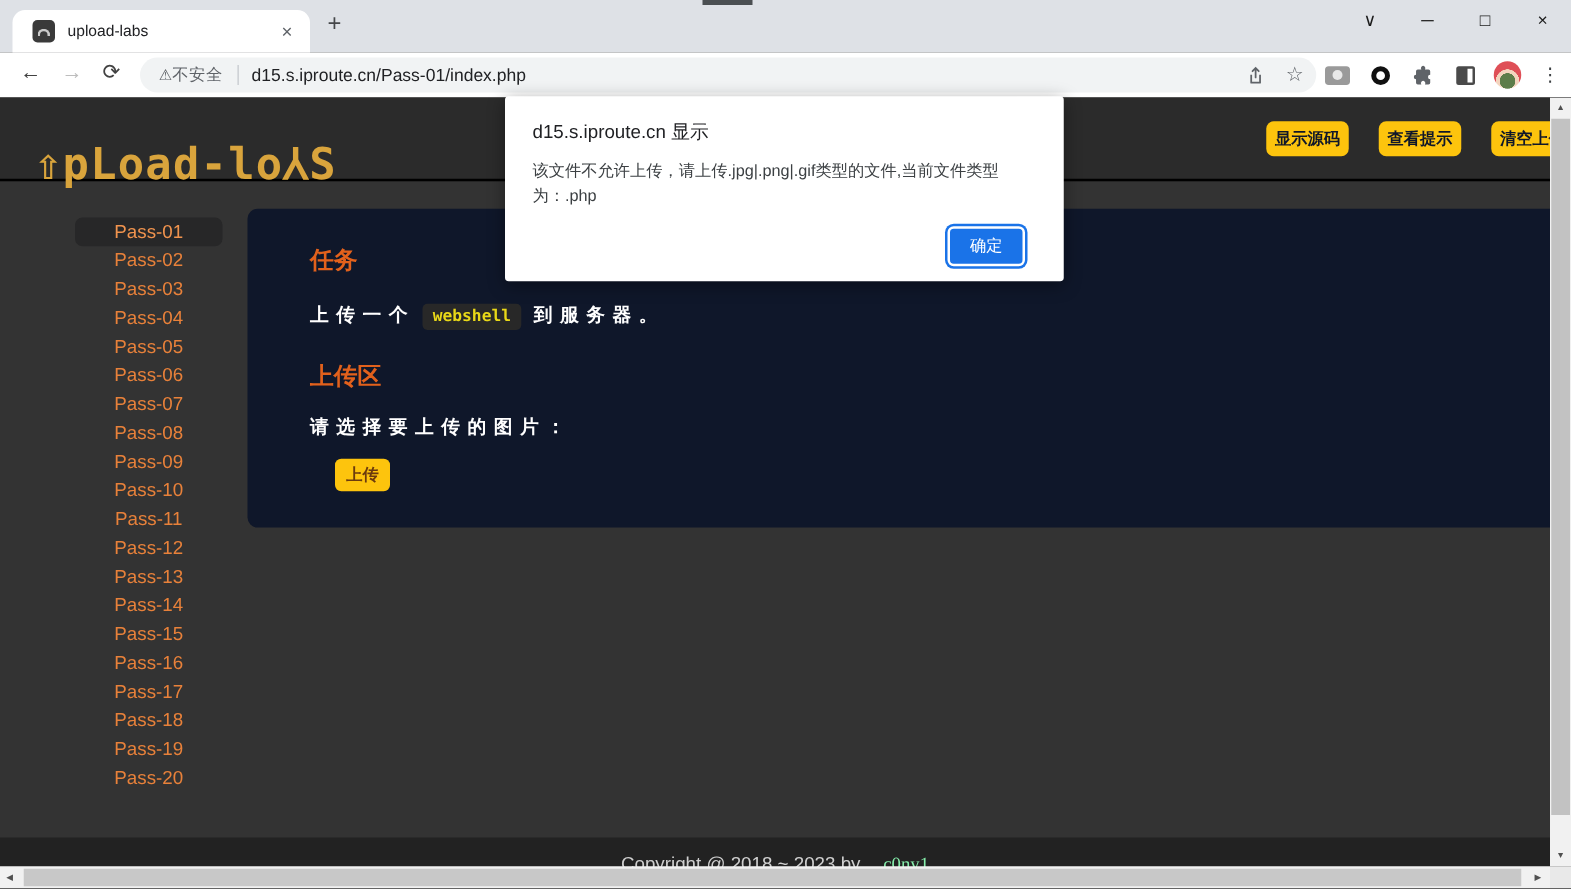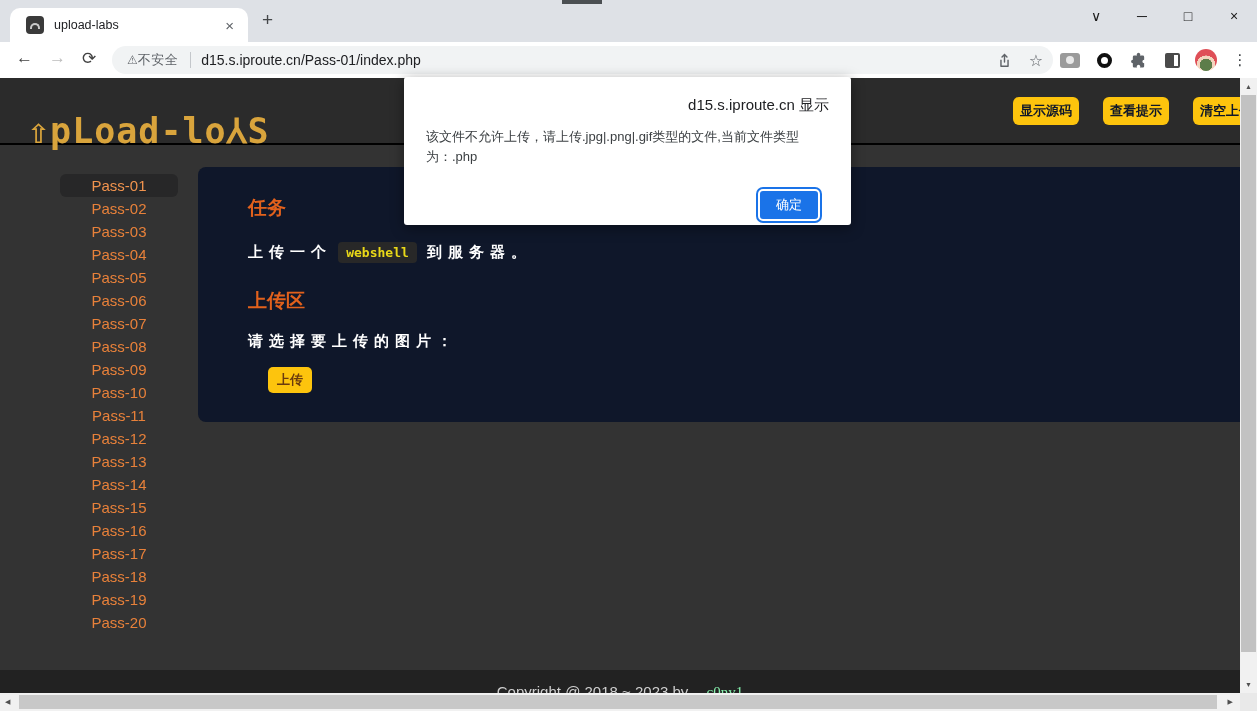--- a/index.html
+++ b/index.html
@@ -72,24 +72,24 @@
   .vscroll { position:absolute; right:0; top:0; width:17px; height:615px; background:#f1f1f1; z-index:20; }
   .vthumb { position:absolute; left:1px; top:17px; width:15px; height:557px; background:#c2c2c2; }
   .varrow { position:absolute; left:0; width:17px; text-align:center; font-size:7px; color:#505050; }
   .hscroll { position:absolute; left:0; bottom:0; width:1240px; height:18px; background:#f1f1f1; z-index:20; }
   .hthumb { position:absolute; left:19px; top:2px; width:1198px; height:14px; background:#c8c8c8; }
   .harrow { position:absolute; top:5px; font-size:7px; color:#505050; }
   .scroll-corner { position:absolute; right:0; bottom:0; width:17px; height:18px; background:#e9e9e9; z-index:21; }
 
   
   .dialog { position:absolute; left:404px; top:77px; width:447px; height:148px; background:#fff; border-radius:3px; box-shadow:0 3px 14px rgba(0,0,0,0.4); z-index:50; padding:19px 22px; }
-  .dialog-title { font-size:15px; color:#202124;text-align:right; }
+  .dialog-title { font-size:15px; color:#202124; }
   .dialog-msg { margin-top:12px; font-size:13px; color:#3c4043; line-height:1.55; width:406px; }
   .dialog-actions { text-align:right; margin-top:14px; padding-right:9px; }
-  .confirm-btn { background:#1a73e8; color:#fff; font-size:13px; border:2px solid #fff; box-shadow:0 0 0 2px #1a73e8; border-radius:5px; padding:5px 16px; cursor:pointer; font-family:inherit;margin-top:8px; }
+  .confirm-btn { background:#1a73e8; color:#fff; font-size:13px; border:2px solid #fff; box-shadow:0 0 0 2px #1a73e8; border-radius:5px; padding:5px 16px; cursor:pointer; font-family:inherit; }
 </style>
 </head>
 <body>
 
 <div id="screen">
 
   <div class="tabstrip">
     <div class="top-artifact"></div>
     <div class="tab">
       <span class="favicon">

